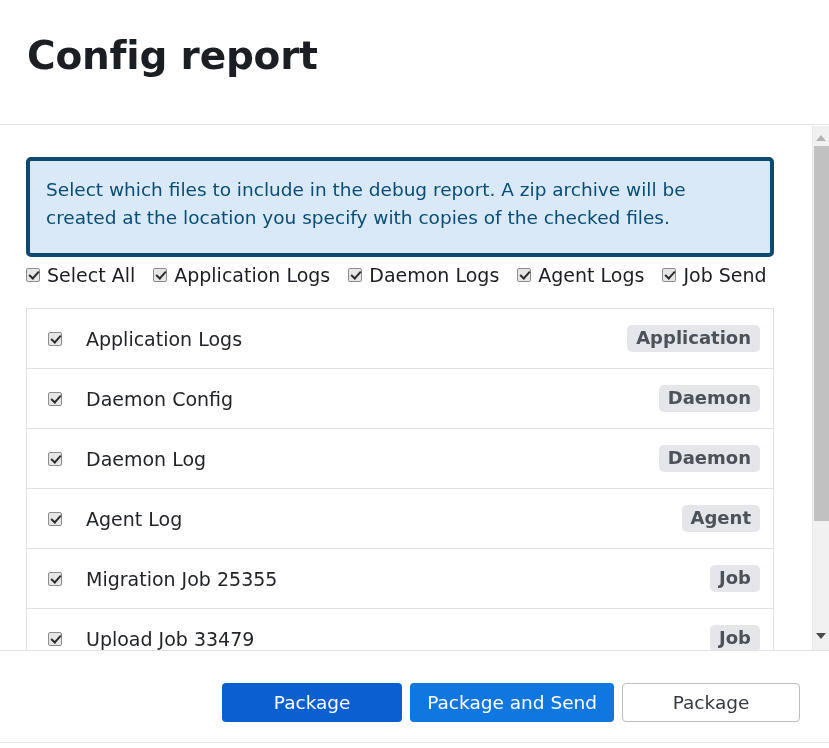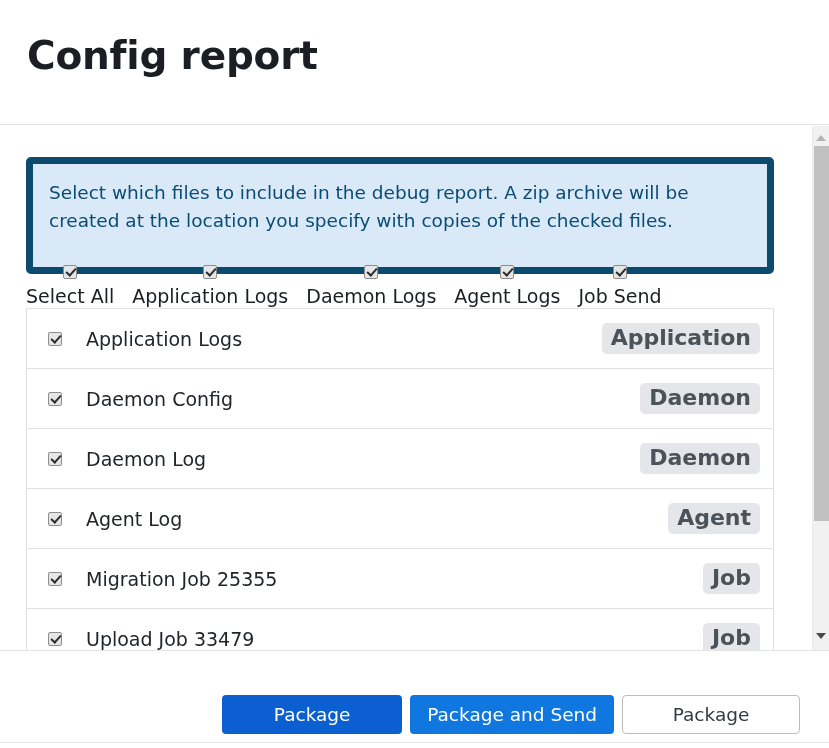--- a/index.html
+++ b/index.html
@@ -53,23 +53,23 @@
   }
 
   
   .info-banner {
     position: absolute;
     left: 26px;
     top: 31px;
     width: 748px;
     box-sizing: border-box;
     background: #d9e9f7;
-    border: 7px solid #0c4a6e;
+    border: 4px solid #0c4a6e;
     border-radius: 5px;
-    padding: 15px 16px 32px 16px;
+    padding: 15px 16px 21px 16px;
     color: #0b4c75;
     font-size: 18.5px;
     line-height: 1.52;
   }
 
   
   .filter-row {
     position: absolute;
     left: 26px;
     top: 139px;
@@ -78,21 +78,20 @@
     align-items: center;
     gap: 18px;
     font-size: 19px;
     color: #1b1f23;
     white-space: nowrap;
   }
   .filter-item {
     display: flex;
     align-items: center;
     gap: 7px;
-    flex-direction: column;
   }
   .filter-item .lbl { line-height: 1; position: relative; top: 1px; }
 
   
   .cbox {
     -webkit-appearance: none;
     appearance: none;
     width: 14px;
     height: 14px;
     margin: 0;
@@ -138,21 +137,21 @@
   .file-row .cbox { margin-right: 24px; }
   .file-name {
     font-size: 19px;
     color: #212529;
     flex: 1 1 auto;
     white-space: nowrap;
   }
   .badge {
     background: #e4e6ea;
     color: #4b525a;
-    font-size: 22px;
+    font-size: 18px;
     font-weight: 700;
     border-radius: 5px;
     padding: 4px 9px 5px 9px;
     line-height: 1;
     white-space: nowrap;
   }
 
   
   .scrollbar {
     position: absolute;
@@ -198,21 +197,21 @@
     top: 650px;
     width: 829px;
     height: 98px;
     box-sizing: border-box;
     border-top: 1px solid #e3e3e3;
     background: #ffffff;
   }
   .footer-inner {
     position: absolute;
     right: 29px;
-    top: 44px;
+    top: 32px;
     display: flex;
     align-items: flex-start;
     gap: 8px;
   }
   .btn {
     font-family: "DejaVu Sans", "Liberation Sans", sans-serif;
     font-size: 18.5px;
     border-radius: 4px;
     height: 39px;
     box-sizing: border-box;

